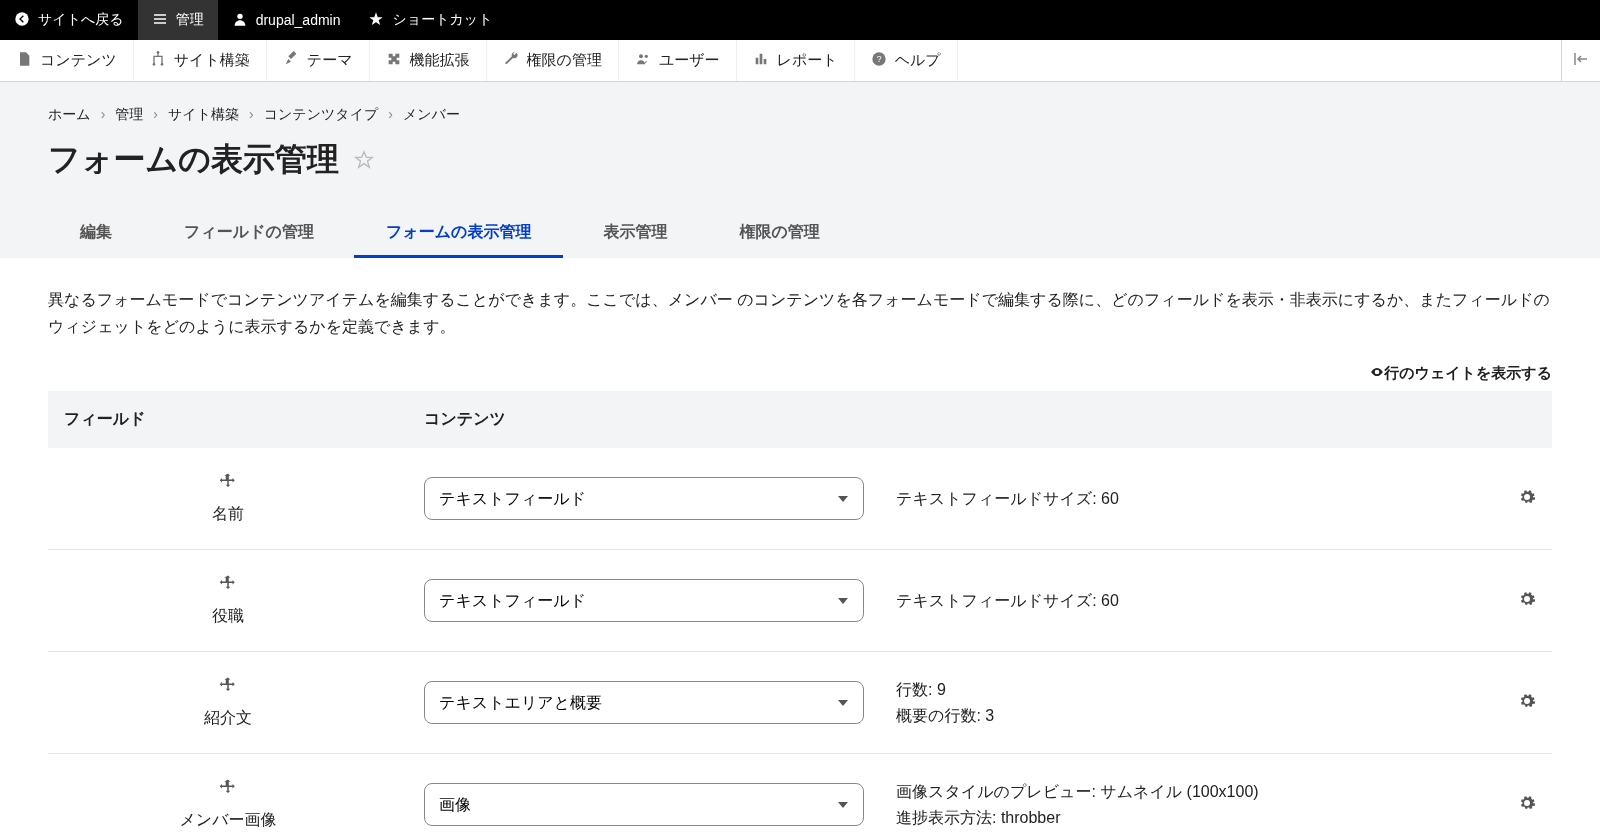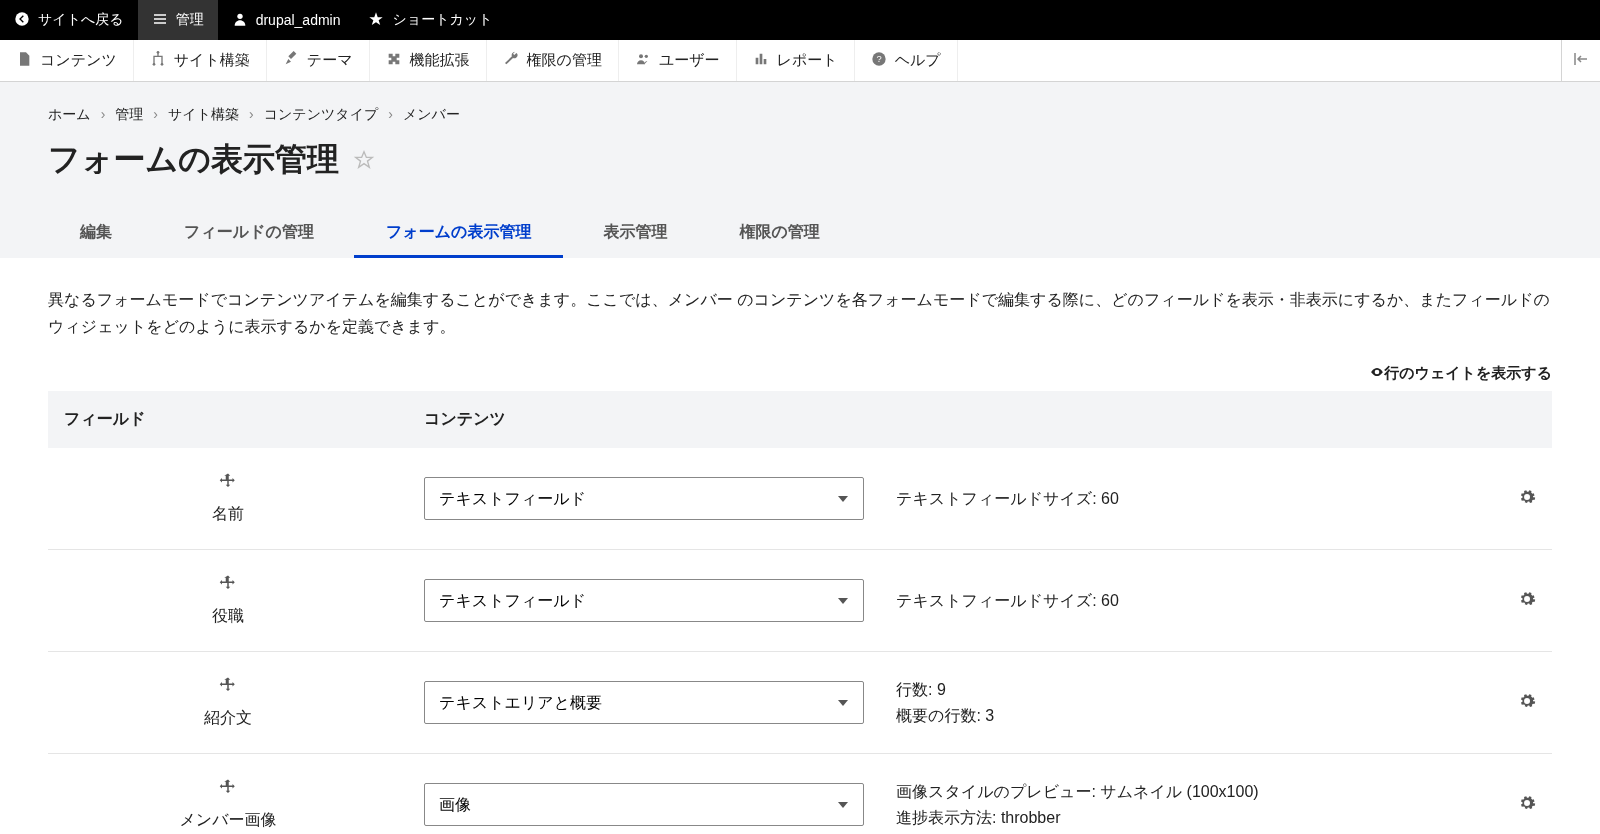--- a/index.html
+++ b/index.html
@@ -42,21 +42,21 @@
 .weights-toggle svg { width: 14px; height: 14px; fill: #222; }
 
 
 .field-table { width: 100%; border-collapse: collapse; }
 .field-table thead th { background: #f3f4f6; text-align: left; padding: 18px 16px; font-size: 16px; font-weight: 700; }
 .field-table tbody tr { border-bottom: 1px solid #e5e5e5; }
 .field-table td { padding: 24px 16px; vertical-align: middle; font-size: 16px; }
 .drag-handle { cursor: move; display: inline-flex; }
 .drag-handle svg { width: 18px; height: 18px; fill: #555; }
 .field-name-cell { display: flex; align-items: center; gap: 14px; flex-direction: column; }
-.widget-select { width: 440px; padding: 12px 14px; font-size: 16px; border: 1px solid #888; border-radius: 2px; background: #fff; appearance: none; -webkit-appearance: none; cursor: pointer; position: relative; }
+.widget-select { width: 440px; padding: 12px 14px; font-size: 16px; border: 1px solid #888; border-radius: 8px; background: #fff; appearance: none; -webkit-appearance: none; cursor: pointer; position: relative; }
 .select-wrap { position: relative; display: inline-block; }
 .select-wrap::after { content: ''; position: absolute; right: 16px; top: 50%; transform: translateY(-50%); width: 0; height: 0; border-left: 5px solid transparent; border-right: 5px solid transparent; border-top: 6px solid #555; pointer-events: none; }
 .summary-cell { font-size: 15px; line-height: 1.6; }
 .gear-cell { text-align: right; }
 .gear-cell svg { width: 18px; height: 18px; fill: #555; cursor: pointer; }
 
 .col-field { width: 360px; }
 .col-widget { width: 460px; }
 .col-summary { }
 .col-ops { width: 60px; }

